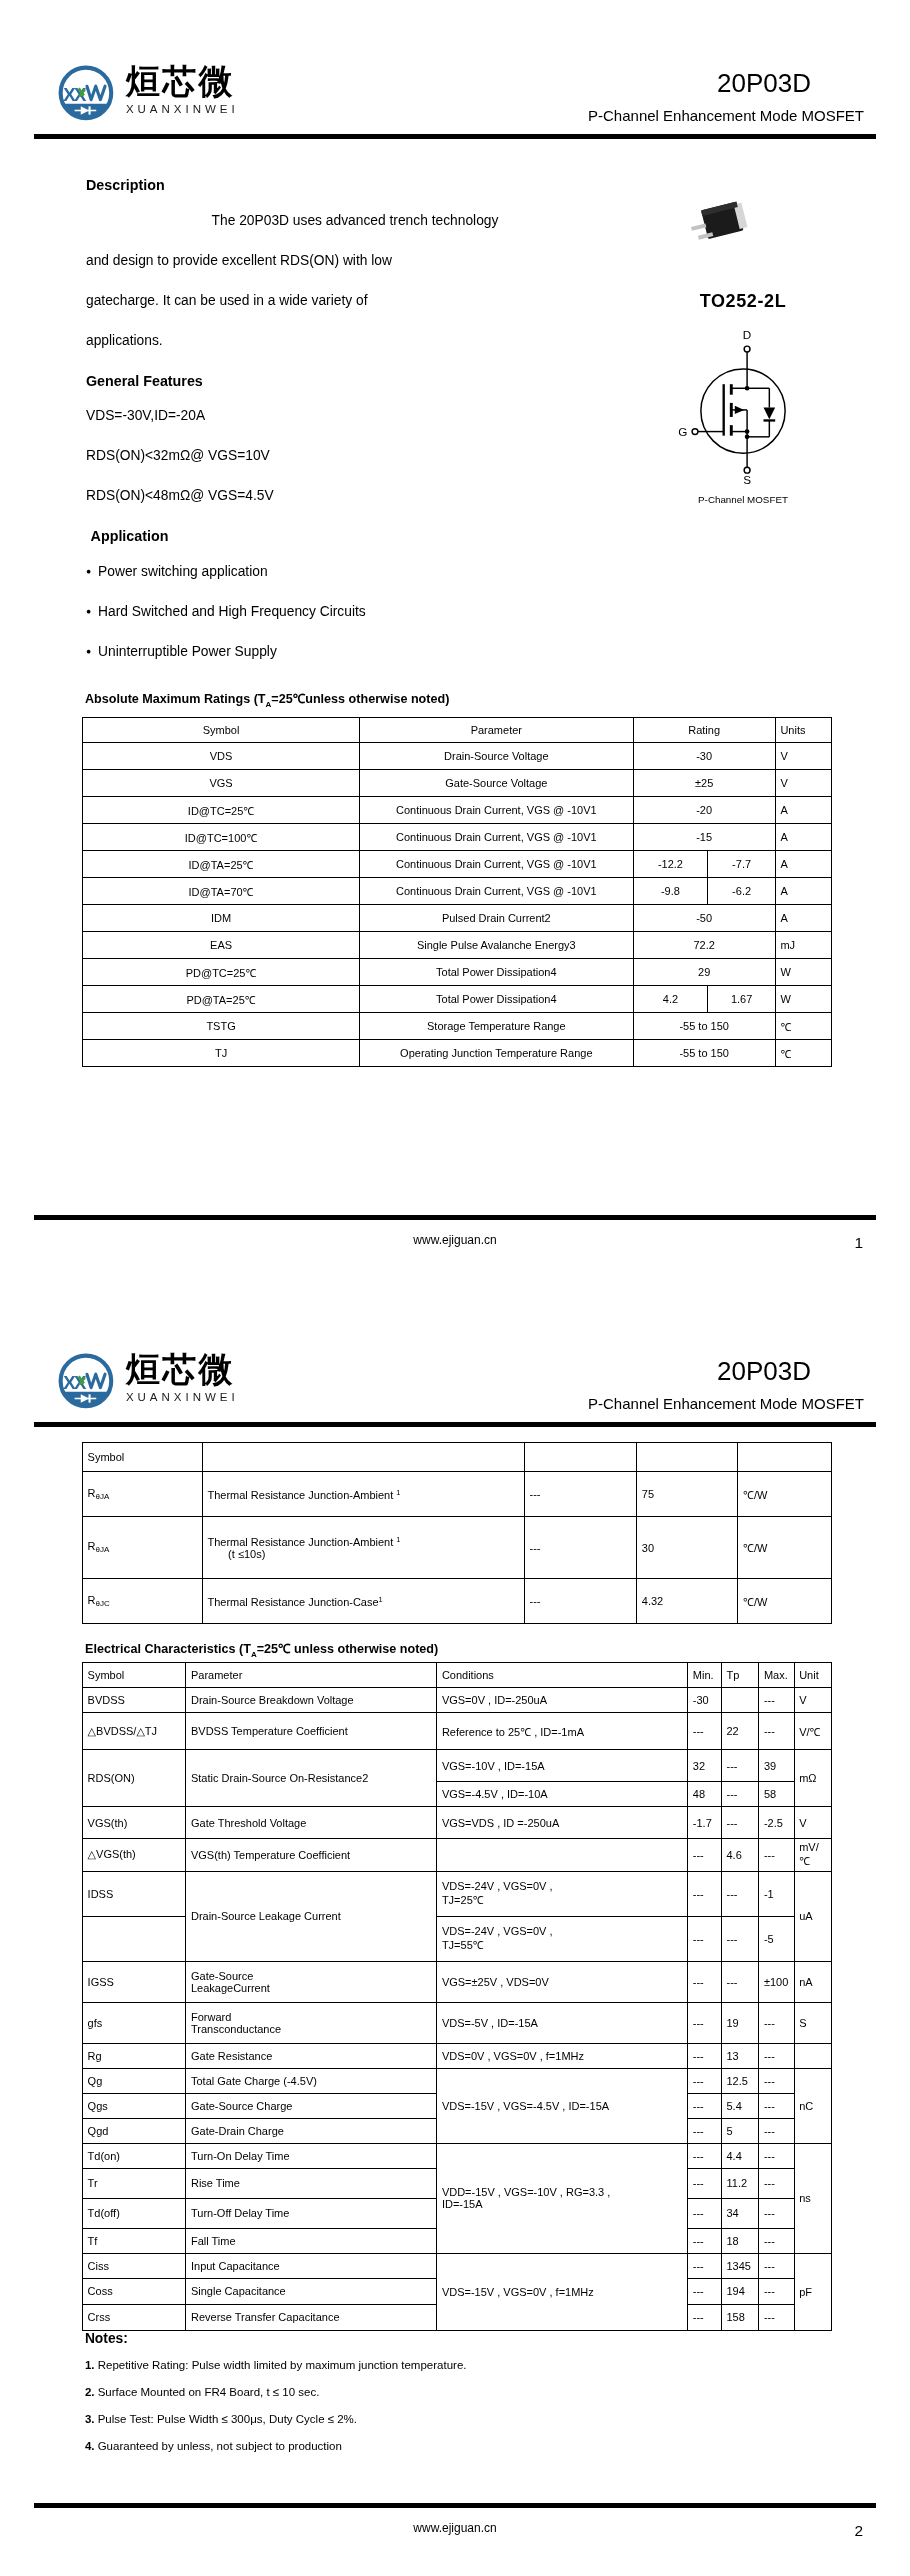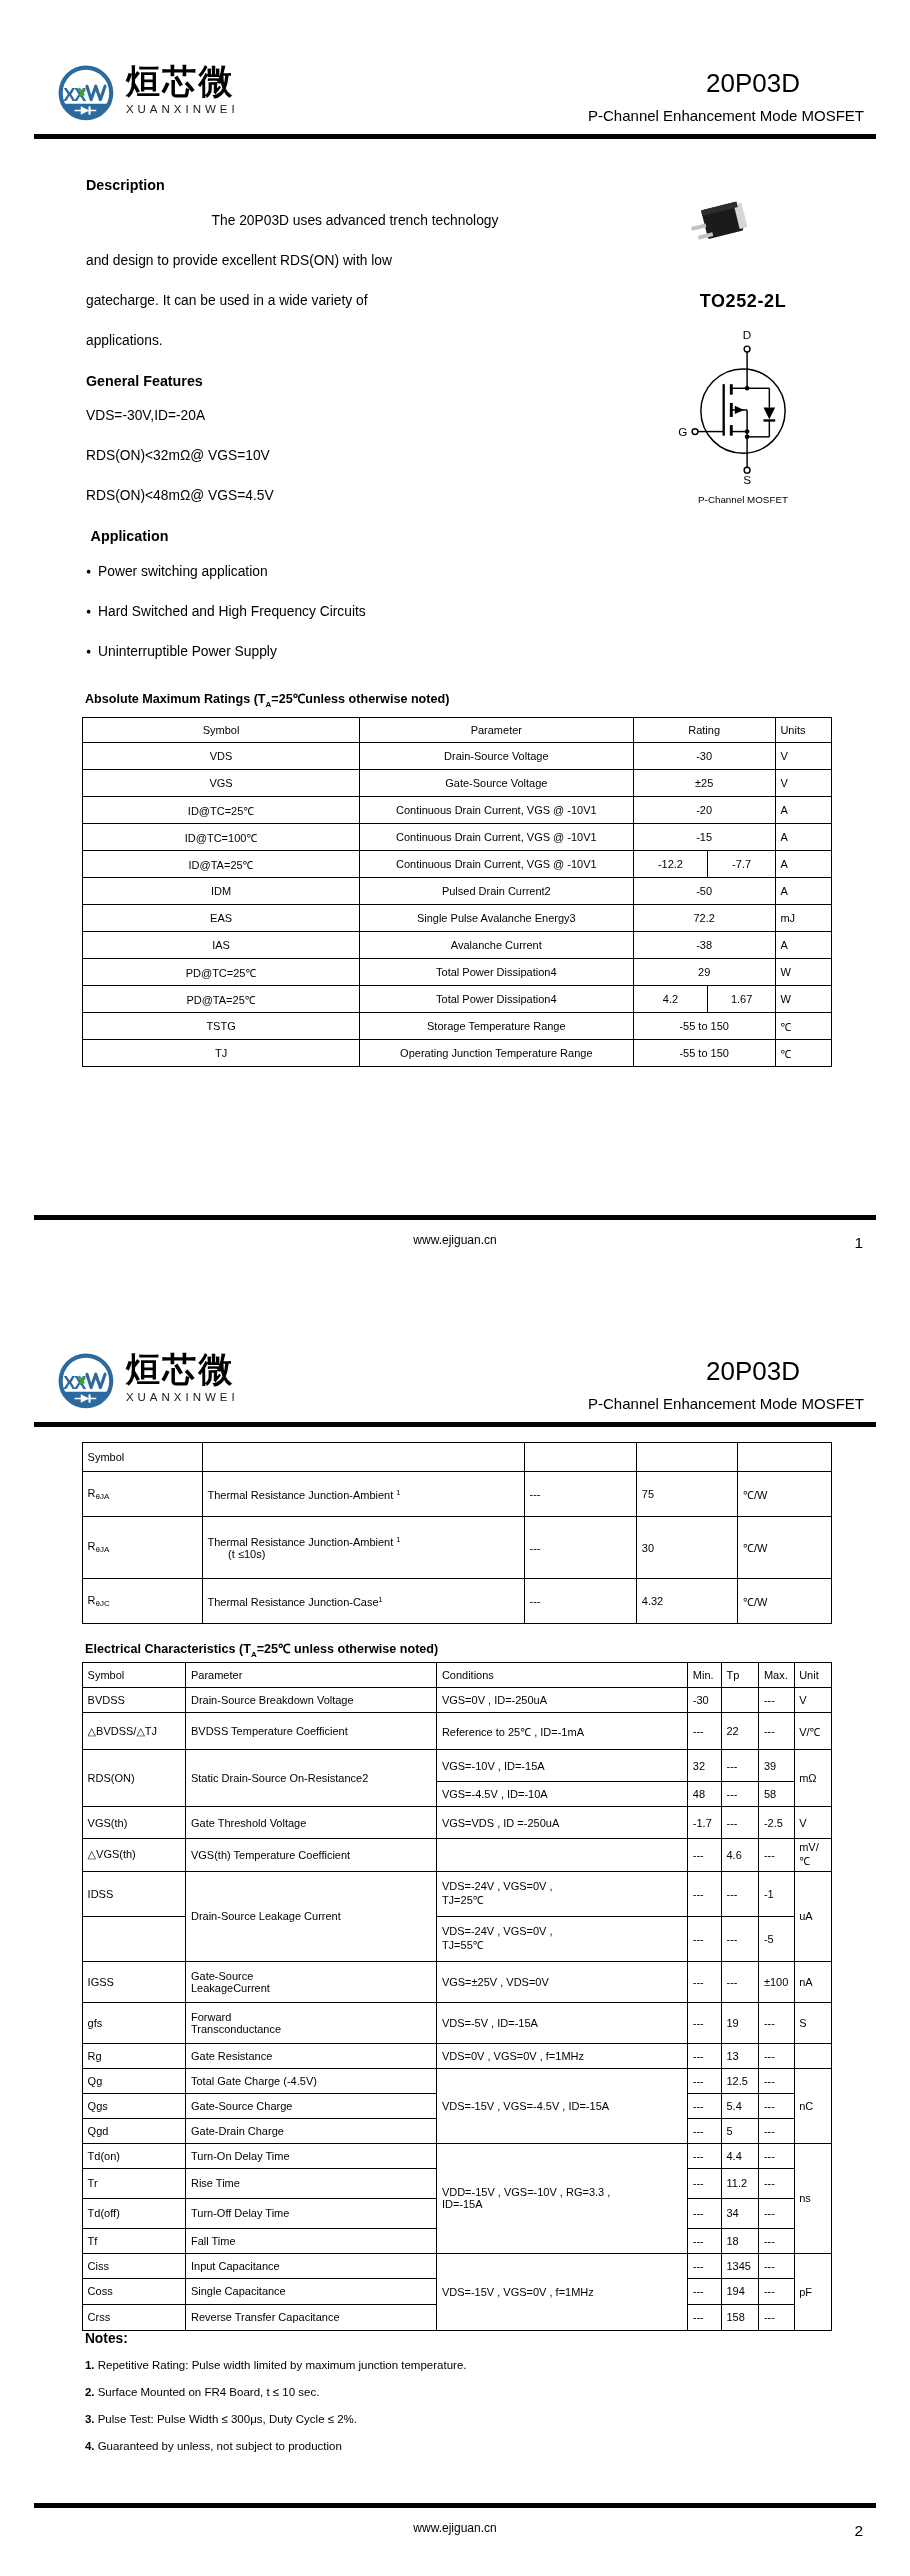--- a/index.html
+++ b/index.html
@@ -7,21 +7,21 @@
   .sheet{position:relative;width:910px;height:2576px;background:#c4b5fd;outline:0.6px solid #c8c8c8;overflow:hidden;}
   .page{position:absolute;left:0;width:910px;height:1288px;background:#fff;}
   #page1{top:0;} #page2{top:1288px;}
 
   
   .logo-wrap{position:absolute;left:57px;top:63px;display:flex;align-items:flex-start;}
   .logo-svg{width:62px;height:64px;}
   .logo-text{margin-left:6.9px;}
   .logo-cn{font-size:34px;font-weight:bold;letter-spacing:2.3px;line-height:37px;color:#000;}
   .logo-en{font-size:11.5px;letter-spacing:4px;color:#1a1a1a;margin-top:3.4px;}
-  .hdr-title{position:absolute;right:110px;top:70px;font-size:26px;line-height:27.5px;}
+  .hdr-title{position:absolute;right:99px;top:70px;font-size:26px;line-height:27.5px;}
   .hdr-sub{position:absolute;right:46px;top:107px;font-size:15px;}
   .hdr-rule{position:absolute;left:34px;right:34px;top:134px;height:4.6px;background:#000;}
 
   
   .desc{position:absolute;left:86px;top:177px;width:516px;}
   .h-bold{font-size:14.3px;font-weight:bold;margin-bottom:19.5px;white-space:nowrap;}
   .desc-line{font-size:13.8px;margin-bottom:25px;white-space:nowrap;}
   .desc-line.indent{padding-left:22px;text-align:center;}
   .feat-line{font-size:13.8px;margin-bottom:25px;white-space:nowrap;}
   .app-line{font-size:13.8px;margin-bottom:25px;white-space:nowrap;}
@@ -206,36 +206,37 @@
               <td class="l">A</td>
             </tr>
           <tr>
               <td class="c">ID@TA=25℃</td>
               <td class="c">Continuous Drain Current, VGS @ -10V1</td>
               <td class="c">-12.2</td>
               <td class="c">-7.7</td>
               <td class="l">A</td>
             </tr>
           <tr>
+              <td class="c">ID@TA=70℃</td>
+              <td class="c">Continuous Drain Current, VGS @ -10V1</td>
+              <td class="c">-9.8</td>
+              <td class="c">-6.2</td>
+              <td class="l">A</td>
+            </tr>
+          <tr>
               <td class="c">IDM</td>
               <td class="c">Pulsed Drain Current2</td>
               <td class="c" colspan="2">-50</td>
               <td class="l">A</td>
             </tr>
           <tr>
               <td class="c">EAS</td>
               <td class="c">Single Pulse Avalanche Energy3</td>
               <td class="c" colspan="2">72.2</td>
               <td class="l">mJ</td>
-            </tr>
-          <tr>
-              <td class="c">IAS</td>
-              <td class="c">Avalanche Current</td>
-              <td class="c" colspan="2">-38</td>
-              <td class="l">A</td>
             </tr>
           <tr>
               <td class="c">PD@TC=25℃</td>
               <td class="c">Total Power Dissipation4</td>
               <td class="c" colspan="2">29</td>
               <td class="l">W</td>
             </tr>
           <tr>
               <td class="c">PD@TA=25℃</td>
               <td class="c">Total Power Dissipation4</td>

